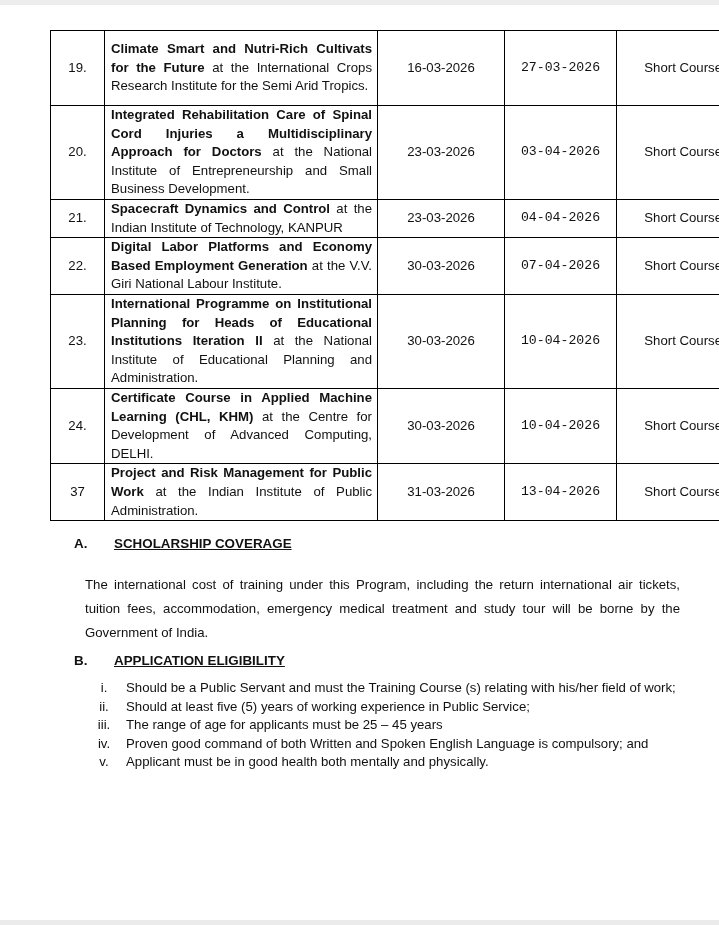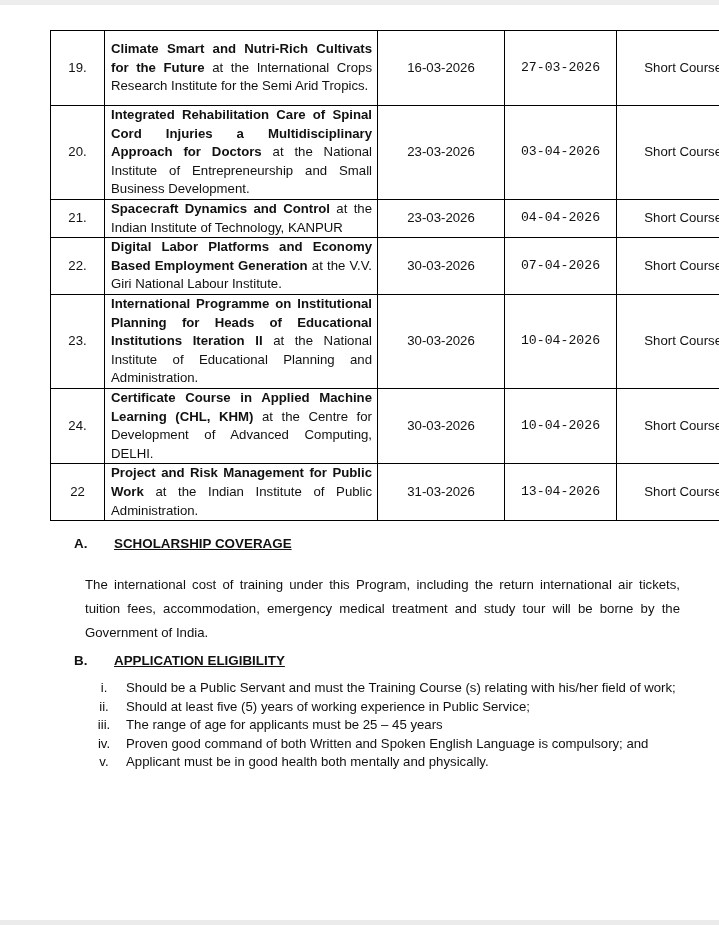--- a/index.html
+++ b/index.html
@@ -75,21 +75,21 @@
       <td class="type">Short Course</td>
     </tr>
     <tr style="height:75px">
       <td class="num">24.</td>
       <td class="title"><b>Certificate Course in Applied Machine Learning (CHL, KHM)</b><span> at the  Centre for Development of Advanced Computing, DELHI.</span></td>
       <td class="date1">30-03-2026</td>
       <td class="date2">10-04-2026</td>
       <td class="type">Short Course</td>
     </tr>
     <tr style="height:57px">
-      <td class="num">22</td>
+      <td class="num">37</td>
       <td class="title"><b>Project and Risk Management for Public Work</b><span> at the Indian Institute of Public Administration.</span></td>
       <td class="date1">31-03-2026</td>
       <td class="date2">13-04-2026</td>
       <td class="type">Short Course</td>
     </tr>
   </tbody>
 </table>
 
 <div class="section-heading" style="top:536px">
   <span class="letter">A.</span><span class="txt">SCHOLARSHIP COVERAGE</span>

